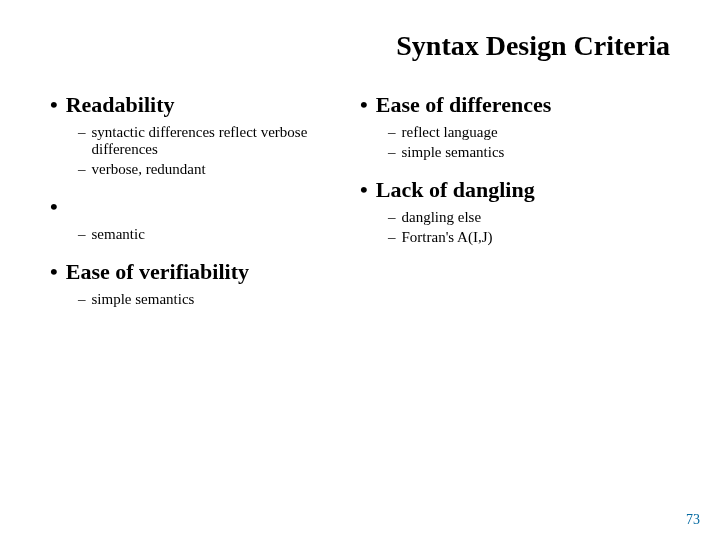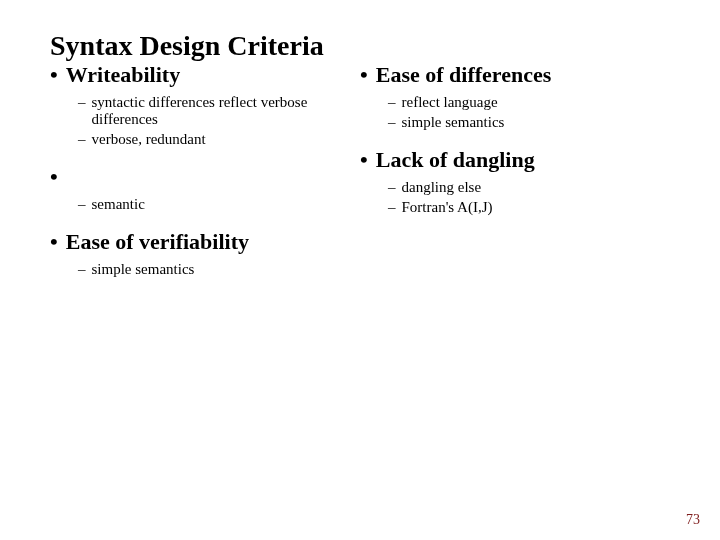--- a/index.html
+++ b/index.html
@@ -18,23 +18,24 @@
     }
 
     .slide {
       width: 720px;
       height: 540px;
       padding: 30px 50px 30px 50px;
       position: relative;
     }
 
     .title {
-      text-align: left;
+      text-align: right;
       font-size: 28px;
       font-weight: bold;
+      margin-bottom: 30px;
       color: #000000;
     }
 
     .content {
       display: flex;
       flex-direction: row;
       gap: 0px;
       width: 100%;
     }
 
@@ -78,37 +79,37 @@
 
     .dash {
       flex-shrink: 0;
     }
 
     .page-number {
       position: absolute;
       bottom: 12px;
       right: 20px;
       font-size: 14px;
-      color: #7f1d1d;
+      color: #0369a1;
     }
   </style>
 </head>
 <body>
 
 <div class="slide">
   <div class="title">Syntax Design Criteria</div>
 
   <div class="content">
 
     <div class="column">
 
       <div class="bullet-item">
         <div class="bullet-main">
           <span class="bullet-dot">•</span>
-          <span>Writeability</span>
+          <span>Readability</span>
         </div>
         <div class="sub-items">
           <div class="sub-item">
             <span class="dash">–</span>
             <span>syntactic differences reflect verbose differences</span>
           </div>
           <div class="sub-item">
             <span class="dash">–</span>
             <span>verbose, redundant</span>
           </div>

